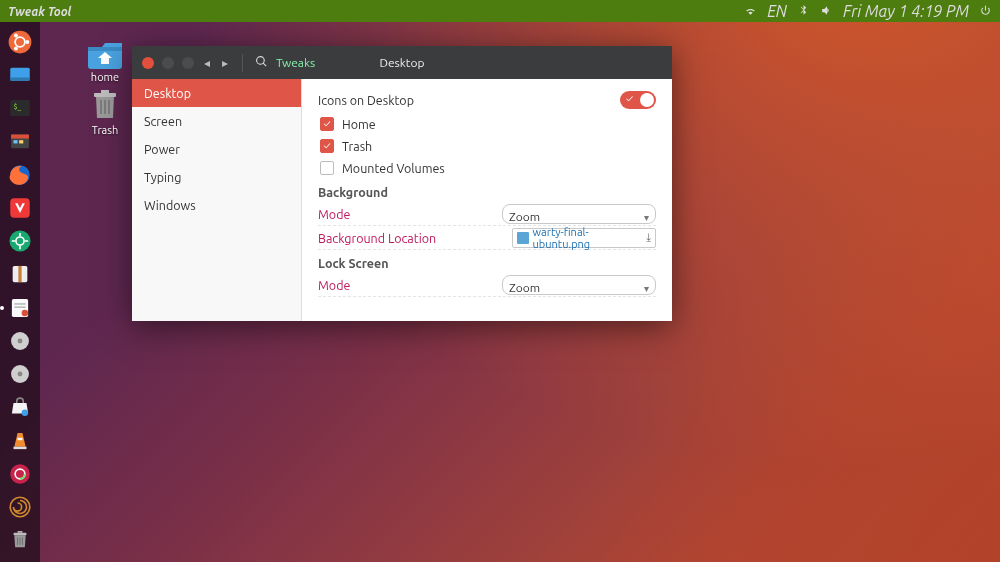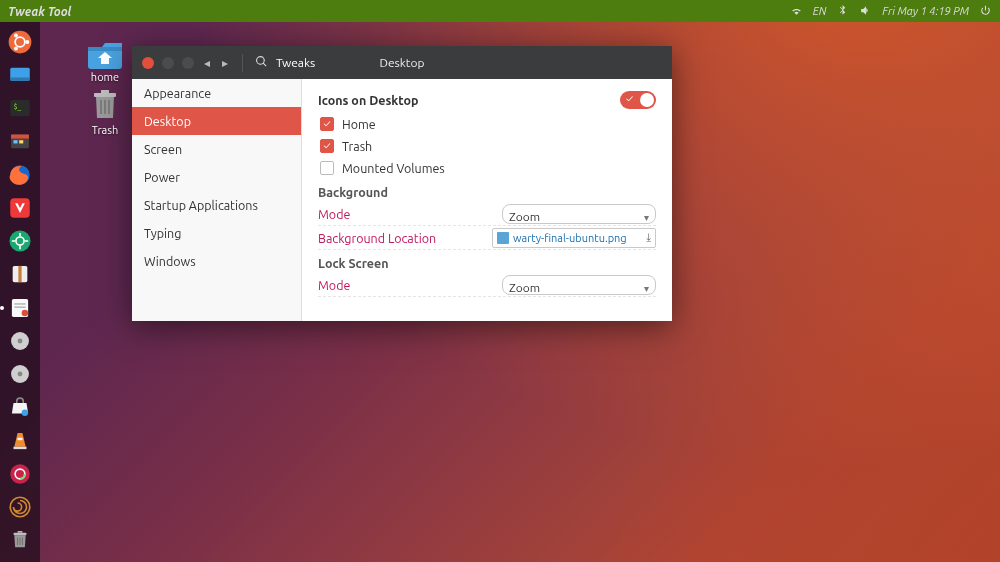--- a/index.html
+++ b/index.html
@@ -4,21 +4,21 @@
 <style>
   * { box-sizing: border-box; margin: 0; padding: 0; font-family: Ubuntu, "Segoe UI", sans-serif; }
   body { width: 1000px; height: 562px; overflow: hidden; background: #000; position: relative; }
 
   
   .topbar { position: absolute; top:0; left:0; right:0; height:22px; background:#4d7c0f; color:#ddd; display:flex; align-items:center; font-size:12px; padding:0 8px; z-index:50;font-style:italic; }
   .topbar .title { font-weight:600; }
   .topbar .spacer { flex:1; }
   .tray { display:flex; align-items:center; gap:10px; }
   .tray svg { width:13px; height:13px; fill:#ddd; }
-  .tray .txt { color:#ddd; font-size:11px; }
+  .tray .txt { color:#ddd; font-size:16px; }
 
   
   .wall { position:absolute; top:22px; left:0; right:0; bottom:0; background:
     radial-gradient(ellipse 1200px 900px at 85% -10%, #d0562a 0%, rgba(208,86,42,0) 55%),
     radial-gradient(ellipse 900px 900px at 110% 110%, #b14028 0%, rgba(177,64,40,0) 55%),
     linear-gradient(135deg, #5e2750 0%, #5e2750 25%, #7a2f47 45%, #8a3744 55%, #a0413a 70%, #b04533 80%, #b84a2f 100%);
   }
 
   
   .launcher { position:absolute; top:22px; left:0; bottom:0; width:40px; background:rgba(36,14,30,0.78); display:flex; flex-direction:column; align-items:center; padding-top:6px; gap:6px; z-index:40; }
@@ -36,48 +36,48 @@
   .win { position:absolute; left:132px; top:46px; width:540px; height:275px; background:#fff; border-radius:0;
          box-shadow:0 6px 30px rgba(0,0,0,.5); overflow:hidden; z-index:30; }
   .win-header { height:33px; background:#3a3c3e; display:flex; align-items:center; color:#ddd; font-size:12px; position:relative; }
   .wh-left { display:flex; align-items:center; gap:8px; padding-left:10px; flex:0 0 170px; }
   .wh-btn { width:12px; height:12px; border-radius:50%; background:#4a4c4e; display:inline-block; }
   .wh-btn.close { background:#e24f3d; }
   .wh-arrow { color:#bbb; font-size:12px; padding:0 2px; }
   .wh-sep { width:1px; height:18px; background:#555; margin:0 4px; }
   .wh-search { color:#ddd; }
   .wh-title { position:absolute; left:0; right:0; text-align:center; color:#eee; pointer-events:none; }
-  .wh-appname { color:#ffffff; }
+  .wh-appname { color:#86efac; }
 
   .win-body { display:flex; height:calc(100% - 33px); }
   .sidebar { width:170px; background:#f8f8f8; border-right:1px solid #ddd; overflow:auto; }
   .side-item { padding:7px 12px; font-size:12.5px; color:#333; cursor:pointer; }
   .side-item.active { background:#df5548; color:#fff; }
 
   .content { flex:1; padding:10px 16px 10px 16px; font-size:12.5px; color:#333; overflow:auto; }
   .row { display:flex; align-items:center; min-height:22px; }
   .section-row { justify-content:space-between; margin-bottom:2px; }
-  .sec-title { font-weight:700; }
+  .sec-title { font-weight:400; }
 
   .chk { display:flex; align-items:center; gap:8px; padding-left:2px; height:22px; }
   .chk .box { width:14px; height:14px; border:1px solid #bbb; border-radius:2px; background:#fff; display:flex; align-items:center; justify-content:center; }
   .chk.on .box { background:#df5548; border-color:#df5548; }
   .chk.on .box::after { content:"✓"; color:#fff; font-size:10px; line-height:1; }
 
   .toggle { width:36px; height:18px; background:#df5548; border-radius:10px; position:relative; }
   .toggle .knob { position:absolute; right:2px; top:2px; width:14px; height:14px; border-radius:50%; background:#fff; }
   .toggle .mark { position:absolute; left:6px; top:2px; color:#fff; font-size:10px; }
 
   .sect-head { font-weight:700; color:#555; margin-top:6px; margin-bottom:3px; }
   .form-row { display:flex; align-items:center; justify-content:space-between; height:24px; border-bottom:1px dashed #e5e5e5; }
   .form-row:last-child { border-bottom:1px dashed #e5e5e5; }
   .form-label { color:#be185d; }
   .select { width:154px; height:20px; border:1px solid #c9c9c9; border-radius:8px; background:#fff; display:flex; align-items:flex-end; padding:0 6px; font-size:12px; color:#333; position:relative; }
   .select .caret { margin-left:auto; color:#777; font-size:10px; }
-  .filechip { width:164px; height:20px; border:1px solid #c9c9c9; border-radius:2px; background:#fff; display:flex; align-items:center; padding:0 4px; font-size:11px; color:#1a6fb0; gap:4px; }
+  .filechip { width:144px; height:20px; border:1px solid #c9c9c9; border-radius:2px; background:#fff; display:flex; align-items:center; padding:0 4px; font-size:11px; color:#1a6fb0; gap:4px; }
   .filechip .img { width:12px; height:12px; background:#5aa5d6; border-radius:1px; }
   .filechip .up { margin-left:auto; color:#666; font-size:11px; }
 </style>
 </head>
 <body>
 
 <div class="topbar">
   <span class="title">Tweak Tool</span>
   <span class="spacer"></span>
   <div class="tray">
@@ -242,25 +242,23 @@
       <span class="wh-sep"></span>
       <span class="wh-search"><svg width="13" height="13" viewBox="0 0 24 24" fill="#ddd">
             <path d="M10 2a8 8 0 1 0 4.9 14.3l5 5 1.4-1.4-5-5A8 8 0 0 0 10 2zm0 2a6 6 0 1 1 0 12 6 6 0 0 1 0-12z"></path>
           </svg></span>
       <span class="wh-appname">Tweaks</span>
     </div>
     <div class="wh-title">Desktop</div>
   </div>
   <div class="win-body">
     <div class="sidebar" id="sidebar">
-        <div class="side-item">Appearance</div>
         <div class="side-item active">Desktop</div>
         <div class="side-item">Screen</div>
         <div class="side-item">Power</div>
-        <div class="side-item">Startup Applications</div>
         <div class="side-item">Typing</div>
         <div class="side-item">Windows</div>
       </div>
     <div class="content">
       <div class="row section-row">
         <span class="sec-title">Icons on Desktop</span>
         <div class="toggle">
             <span class="mark">✓</span>
             <span class="knob"></span>
           </div>

